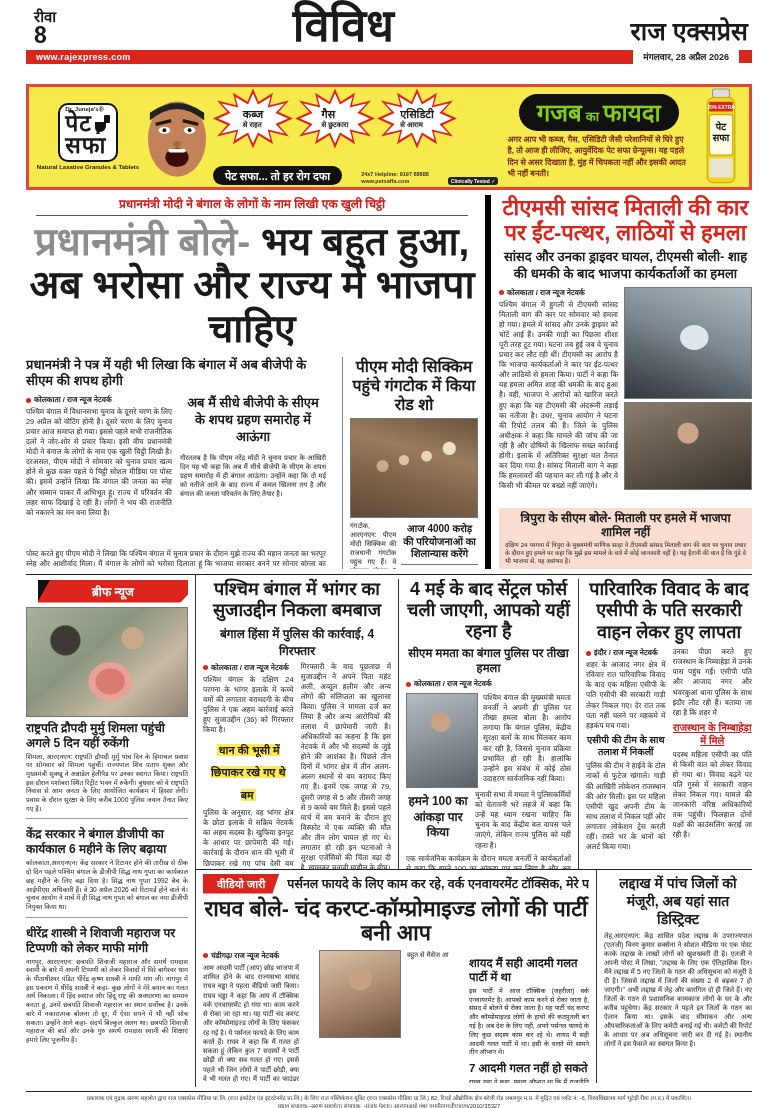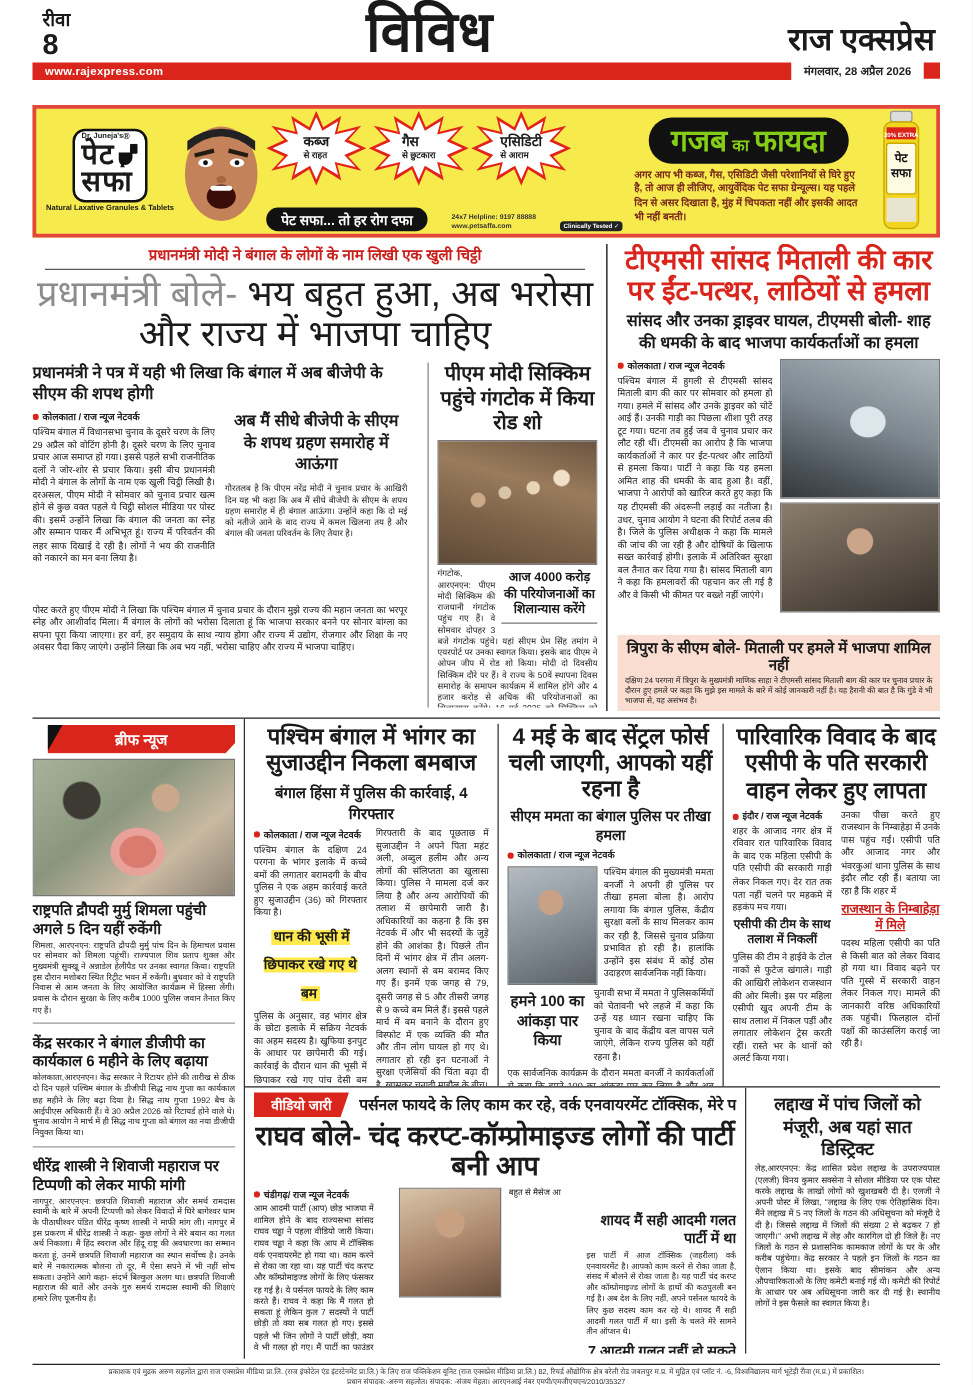--- a/index.html
+++ b/index.html
@@ -44,36 +44,36 @@
 .ad-bottle{width:44px;height:98px;flex-shrink:0}
 
 .byline{font-size:7.5px;font-weight:bold;margin-bottom:3px;color:#222}
 .bdot{display:inline-block;width:5px;height:5px;border-radius:50%;background:#d9251c;margin-right:3px;vertical-align:middle}
 .body-txt{font-size:7.3px;line-height:1.38;text-align:justify}
 .photo{border:1px solid #777;width:100%}
 
 .top-section{display:flex;margin-top:5px;height:374px;overflow:hidden}
 .lead{width:452px;flex-shrink:0}
 .kicker{color:#c9201d;font-weight:900;font-size:12px;text-align:center;padding-bottom:3px;border-bottom:1.5px solid #555;margin:0 10px 4px}
-.lead-hl{font-size:29px;font-weight:400;text-align:center;line-height:1.12}
+.lead-hl{font-size:39px;font-weight:700;text-align:center;line-height:1.12}
 .hl-gray{color:#8d8d8d}
 .lead-lower{display:flex;margin-top:6px;flex:1;height:276px}
 .lead-left{width:300px;display:flex;flex-direction:column;flex-shrink:0}
 .lead-sub{font-size:13px;font-weight:bold;line-height:1.25;margin-bottom:5px}
 .lead-cols{display:flex;gap:8px;height:150px;overflow:hidden}
 .lcol{flex:1;overflow:hidden}
 .inset-box{font-size:13px;font-weight:900;text-align:center;line-height:1.3;padding:1px 2px 4px;margin-bottom:3px}
 .inset-note{font-size:6.8px;line-height:1.35;text-align:justify}
 .lead-para3{margin-top:5px;overflow:hidden;flex:1}
 .sikkim{flex:1;margin-left:16px;padding-left:7px;border-left:1px solid #888;overflow:hidden}
 .sikkim-hl{font-size:16px;font-weight:900;text-align:center;line-height:1.2;margin-bottom:4px}
 .sikkim-photo{height:100px}
 .sikkim-inset{float:right;width:60%;font-size:10px;font-weight:900;text-align:center;line-height:1.25;border-bottom:1px solid #777;margin:2px 0 3px 5px;padding-bottom:3px}
 .sikkim-body{font-size:6.8px;line-height:1.33;text-align:justify;margin-top:3px}
-.tmc{flex:1;border-left:1px solid #000000;padding-left:8px;margin-left:7px;display:flex;flex-direction:column;overflow:hidden}
+.tmc{flex:1;border-left:6px solid #000000;padding-left:8px;margin-left:7px;display:flex;flex-direction:column;overflow:hidden}
 .tmc-hl{color:#d9251c;font-size:22px;font-weight:900;text-align:center;line-height:1.15}
 .tmc-sub{font-size:13px;font-weight:bold;text-align:center;line-height:1.3;margin:4px 0}
 .tmc-row{display:flex;gap:6px;flex:1;overflow:hidden}
 .tmc-text{flex:1;overflow:hidden}
 .tmc-photos{width:128px;display:flex;flex-direction:column;gap:3px;flex-shrink:0}
 .tmc-ph1{height:112px}.tmc-ph2{height:88px}
 .tmc-strip{background:#f9ddd0;margin-top:5px;padding:3px 6px;text-align:center}
 .tmc-strip-title{font-size:12px;font-weight:900;line-height:1.2}
 .tmc-strip-body{font-size:6.2px;line-height:1.3;text-align:justify;margin-top:2px}
 
@@ -114,21 +114,21 @@
 .rg-colA{width:96px;flex-shrink:0;overflow:hidden}
 .rg-colA .body-txt,.rg-midtext{font-size:6.7px}
 .rg-mid{flex:1;display:flex;flex-direction:row;gap:4px;overflow:hidden}
 .rg-midrow{display:flex;gap:6px;height:88px;flex-shrink:0}
 .rg-photo{width:82px;height:88px;flex-shrink:0}
 .rg-midtext{flex:1;line-height:1.38;text-align:justify;overflow:hidden}
 .rg-pink{background:#fbdfd2;padding:4px 7px;flex:1;overflow:hidden}
 .rg-pink-title{font-size:12.5px;font-weight:900;text-align:center;line-height:1.3}
 .rg-pink-body{font-size:6.7px;margin-top:2px;text-align:justify;line-height:1.36}
 .rg-colC{width:120px;flex-shrink:0;overflow:hidden}
-.rg-boxtitle{font-size:11.5px;font-weight:900;text-align:right;margin:20px 0 2px;line-height:1.25}
+.rg-boxtitle{font-size:11.5px;font-weight:900;text-align:left;margin:6px 0 2px;line-height:1.25}
 .rg-colC .body-txt{font-size:6.4px}
 .ladakh{width:156px;border-left:1px solid #333;padding:4px 0 0 7px;flex-shrink:0;overflow:hidden}
 .ld-hl{font-size:14px;font-weight:900;text-align:center;line-height:1.3}
 .ld-body{font-size:6.7px;text-align:justify;margin-top:4px;line-height:1.34}
 
 .footer{border-top:1px solid #222;margin-top:4px;padding-top:2px;text-align:center}
 .f-line{font-size:5.8px;color:#333;line-height:1.45}
 .marks{display:flex;align-items:center;justify-content:center;gap:4px;margin-top:3px}
 .mark{display:inline-block;height:9px;border-radius:5px}
 .mark.dot{width:9px;border-radius:50%}

